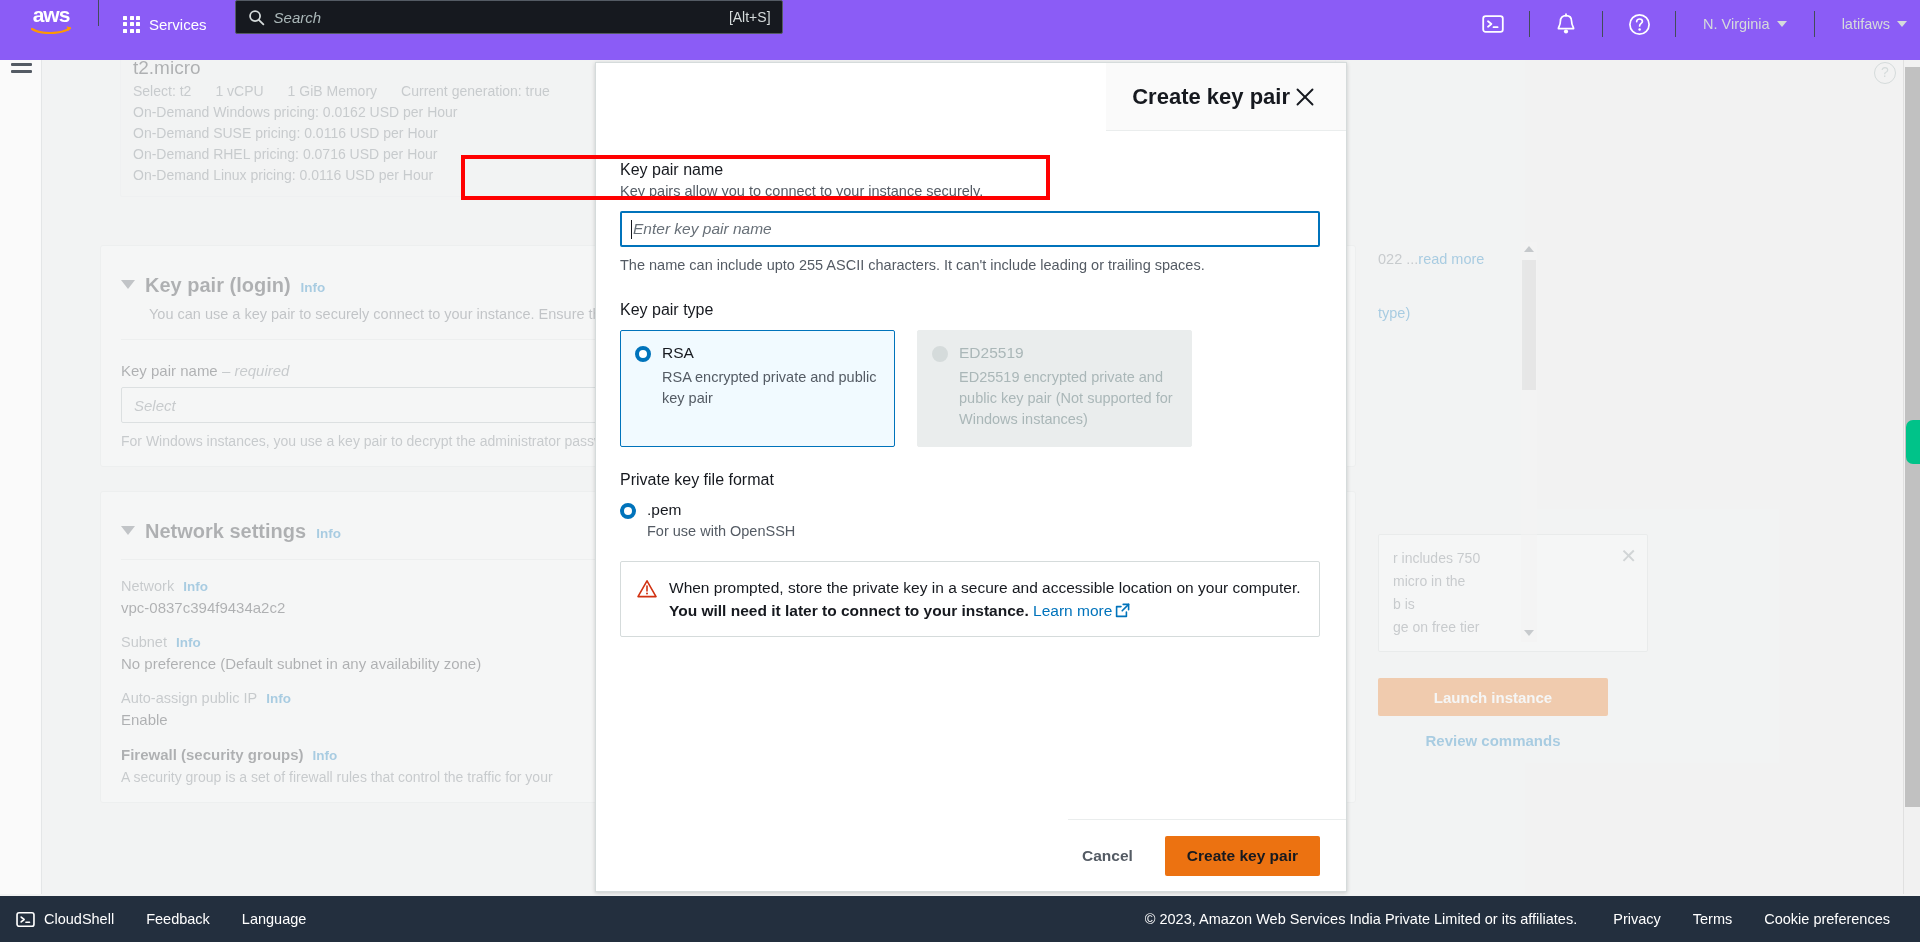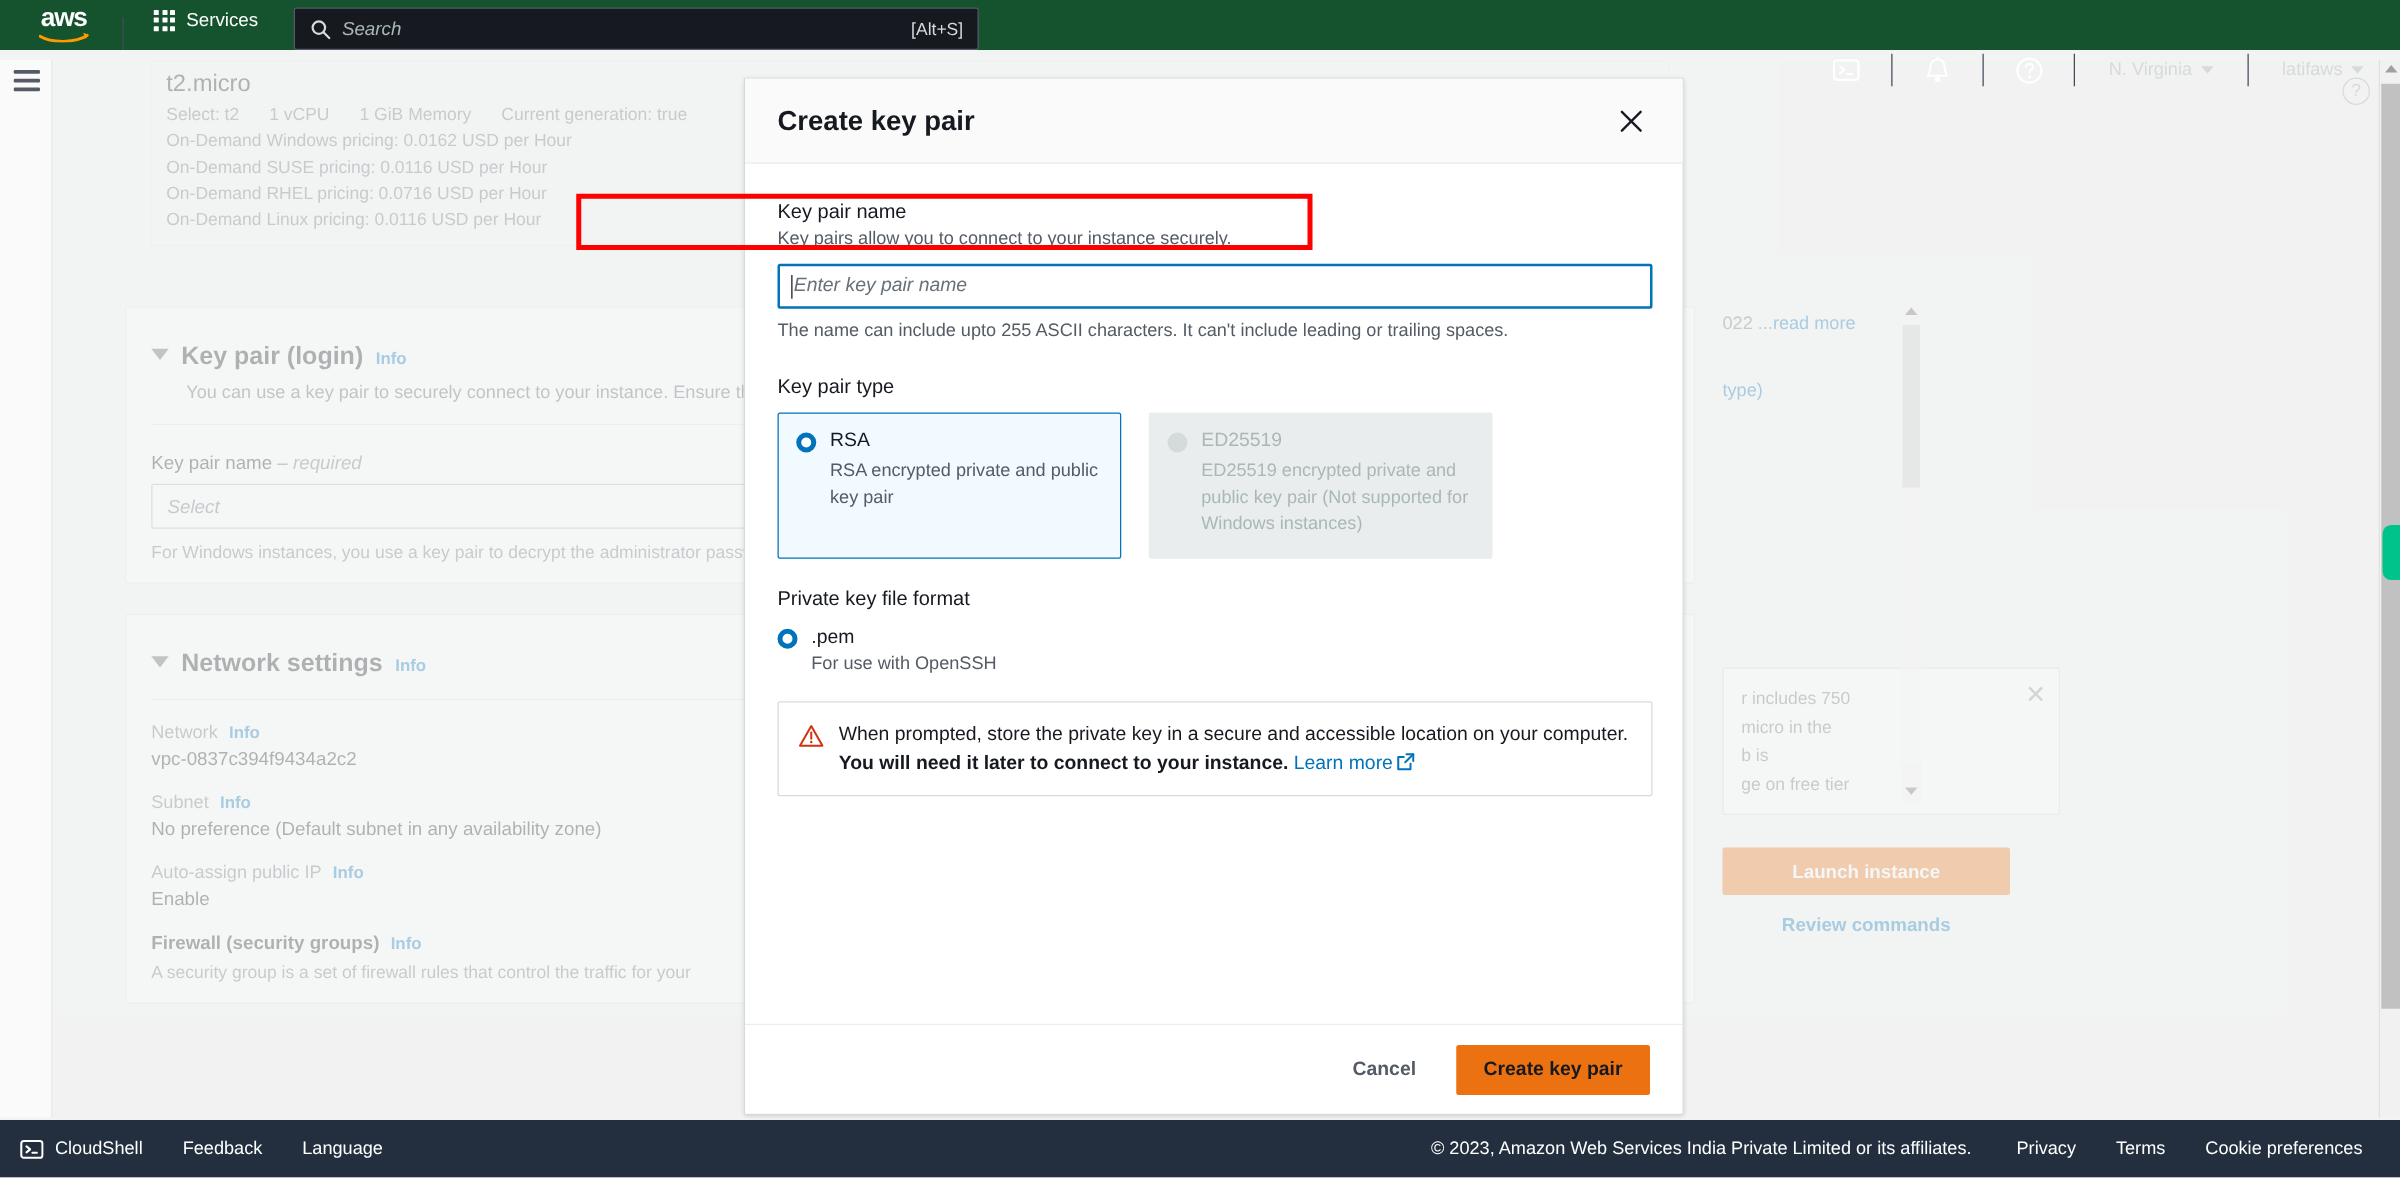--- a/index.html
+++ b/index.html
@@ -6,22 +6,22 @@
   html, body {
     width: 1920px; height: 942px;
     overflow: hidden;
     font-family: "Liberation Sans", sans-serif;
     background: #f2f3f3;
   }
   #app { position: relative; width: 1920px; height: 942px; }
 
   
   .topnav {
-    position: absolute; top: 0; left: 0; width: 1920px; height: 40px;
-    background: #14532d; display: flex; align-items: flex-end;
+    position: absolute; top: 0; left: 0; width: 1920px; height: 60px;
+    background: #8b5cf6; display: flex; align-items: flex-start;
     z-index: 60;
   }
   .aws-logo {
     width: 66px; height: 40px; margin-left: 18px;
     display: flex; flex-direction: column; align-items: center; justify-content: center;
     position: relative;
   }
   .aws-logo .wordmark {
     color: #fff; font-weight: 700; font-size: 21px; letter-spacing: -1px;
     line-height: 18px; font-family: "Liberation Sans", sans-serif;
@@ -49,21 +49,21 @@
   .search-input {
     flex: 1; background: transparent; border: 0; outline: none;
     color: #d5dbdb; font-size: 15px; font-style: italic;
     font-family: "Liberation Sans", sans-serif; padding-left: 9px;
   }
   .search-input::placeholder { color: #aab7b8; font-style: italic; opacity: 1; }
   .alt-s { color: #d5dbdb; font-size: 14px; padding-right: 11px; }
 
   .nav-right {
     position: absolute; right: 0; top: 0; height: 48px;
-    display: flex; align-items: center; padding-right: 16px; margin-top: 32px;
+    display: flex; align-items: center; 
   }
   .nav-icon-btn {
     width: 44px; height: 48px; display: flex; align-items: center; justify-content: center;
     cursor: pointer;
   }
   .nav-text-btn {
     color: #d5dbdb; font-size: 14.5px; padding: 0 13px; height: 48px;
     display: flex; align-items: center; gap: 7px; cursor: pointer;
   }
   .caret-dn {
@@ -188,21 +188,21 @@
   }
   .panel-scroll .thumb2 {
     position: absolute; top: 18px; left: 1px; width: 14px; height: 130px; background: #dcdcdc;
   }
 
   
   .modal {
     position: absolute; left: 595px; top: 62px; width: 752px; height: 830px;
     background: #fff; border: 1px solid #d5dbdb;
     box-shadow: 0 1px 4px rgba(0,0,0,.18);
-    z-index: 40; display: flex; flex-direction: column;
+    z-index: 40; display: flex; flex-direction: column; align-items: flex-end;
   }
   .modal-head {
     height: 68px; border-bottom: 1px solid #eaeded; background: #fafafa;
     display: flex; align-items: center; padding: 0 26px 0 26px;
     flex: 0 0 auto;
   }
   .modal-title { font-size: 22px; font-weight: 700; color: #16191f; flex: 1; }
   .modal-close { cursor: pointer; width: 30px; height: 30px; display:flex; align-items:center; justify-content:center; }
   .modal-body {
     flex: 1; padding: 30px 26px 0 26px; position: relative; overflow: hidden;

